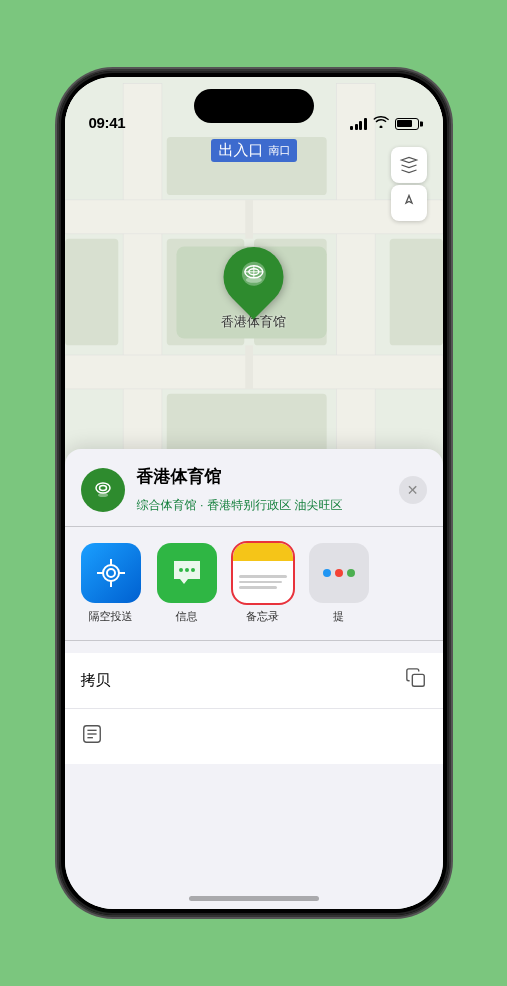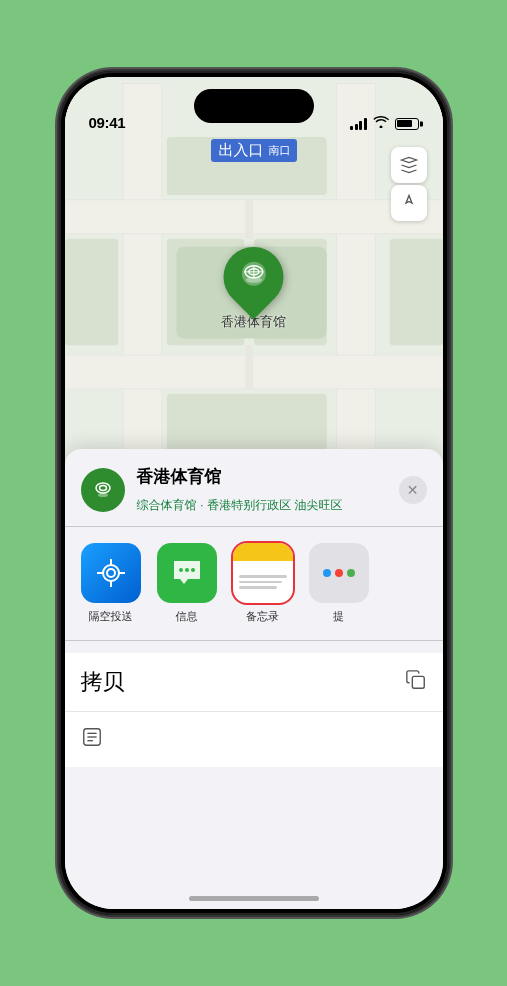--- a/index.html
+++ b/index.html
@@ -361,21 +361,21 @@
       border-bottom: 0.5px solid #e5e5ea;
       cursor: pointer;
       background: white;
     }
 
     .menu-item:last-child {
       border-bottom: none;
     }
 
     .menu-item-text {
-      font-size: 22px;
+      font-size: 15px;
       color: #000;
     }
 
     .menu-item-icon {
       font-size: 20px;
       color: #555;
     }
 
     
     .road-svg {

